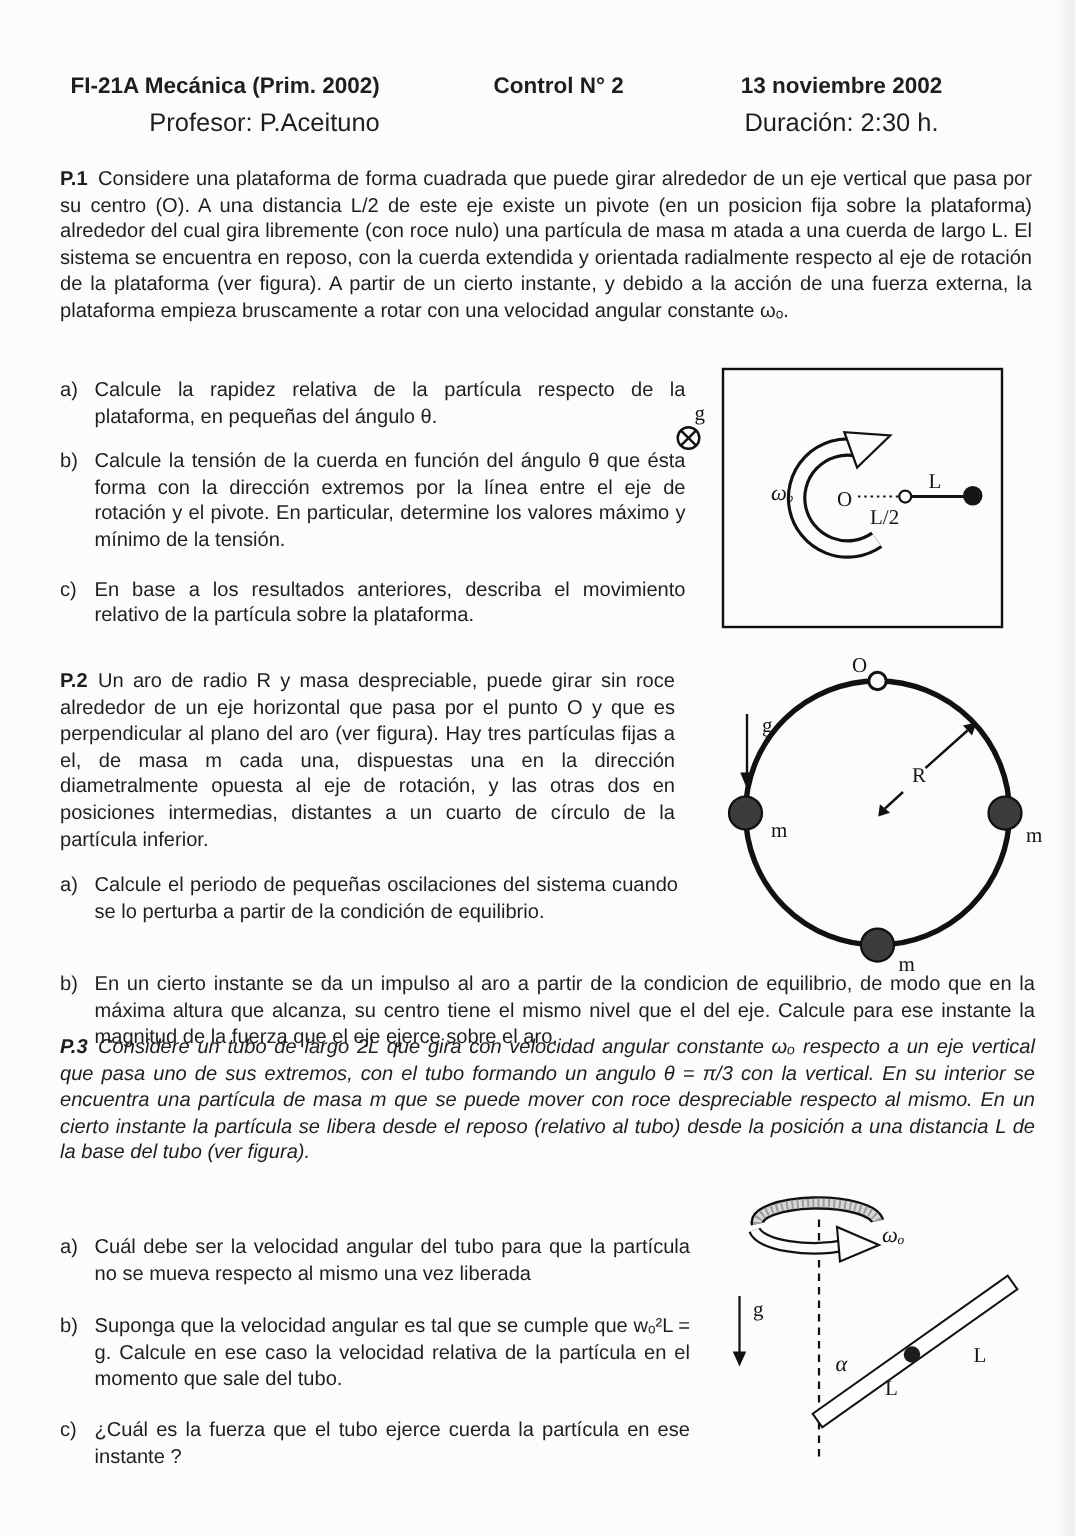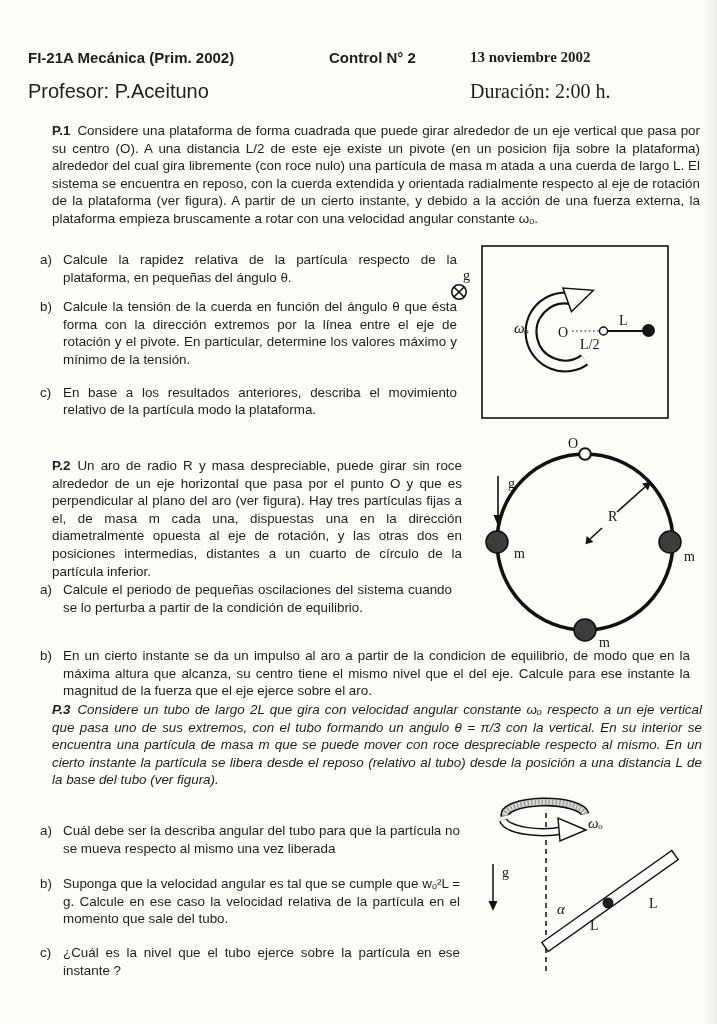--- a/index.html
+++ b/index.html
@@ -1,63 +1,63 @@
 <!DOCTYPE html>
 <html><head>
 <meta charset="utf-8">
 <style>
   html,body{margin:0;padding:0;background:#ffffff;}
   .page{position:relative;width:717px;height:1024px;background:#fcfcfa;overflow:hidden;
         font-family:"Liberation Sans",sans-serif;color:#1e1e1e;}
   .abs{position:absolute;}
   .hline1{font-weight:bold;font-size:15px;line-height:19px;}
-  .hline2{font-size:20px;line-height:19px;margin-top:15px;}
-  .para{font-size:13.4px;line-height:17.6px;text-align:justify;margin:12px;}
+  .hline2{font-size:17px;line-height:19px;margin-top:5px;}
+  .para{font-size:13.4px;line-height:17.6px;text-align:justify;margin:0;}
   .plabel{font-weight:bold;padding-right:7px;}
   .item{display:flex;font-size:13.4px;line-height:17.6px;}
   .ilabel{flex:0 0 23px;}
   .itext{flex:1;text-align:justify;}
   .mb12{margin-bottom:12px;}
   .mb15{margin-bottom:15px;} .mb16{margin-bottom:16px;} .mb18{margin-bottom:18px;}
   .fig text{font-family:"Liberation Serif",serif;font-size:14px;fill:#141414;}
   .fig text.greek{font-style:italic;font-size:15px;}
   .scan-edge{position:absolute;right:0;top:0;width:14px;height:100%;
              background:linear-gradient(to right,rgba(0,0,0,0),rgba(0,0,0,0.06));}
 </style>
 </head>
 <body>
 
 <div class="page">
 
-  <div class="abs" style="left:28px;top:48px;">
+  <div class="abs" style="left:47px;top:48px;text-align:right;">
     <div class="hline1">FI-21A Mecánica (Prim. 2002)</div>
     <div class="hline2">Profesor: P.Aceituno</div>
   </div>
   <div class="abs hline1" style="left:329px;top:48px;">Control N° 2</div>
-  <div class="abs" style="left:470px;top:48px;width:238px;text-align:left;font-family:Liberation Serif, serif;">
+  <div class="abs" style="left:442px;top:48px;width:238px;text-align:center;">
     <div class="hline1">13 noviembre 2002</div>
-    <div class="hline2">Duración: 2:00 h.</div>
+    <div class="hline2">Duración: 2:30 h.</div>
   </div>
 
   <p class="para abs" style="left:40px;top:110px;width:648px;">
     <span class="plabel">P.1</span><span>Considere una plataforma de forma cuadrada que puede girar alrededor de un eje vertical que pasa por su centro (O). A una distancia L/2 de este eje existe un pivote (en un posicion fija sobre la plataforma) alrededor del cual gira libremente (con roce nulo) una partícula de masa m atada a una cuerda de largo L. El sistema se encuentra en reposo, con la cuerda extendida y orientada radialmente respecto al eje de rotación de la plataforma (ver figura). A partir de un cierto instante, y debido a la acción de una fuerza externa, la plataforma empieza bruscamente a rotar con una velocidad angular constante ωₒ.</span>
   </p>
 
   <div class="abs" style="left:40px;top:251px;width:417px;">
     <div class="item mb12">
       <span class="ilabel">a)</span>
       <span class="itext">Calcule la rapidez relativa de la partícula respecto de la plataforma, en pequeñas del ángulo θ.</span>
     </div>
     <div class="item mb15">
       <span class="ilabel">b)</span>
       <span class="itext">Calcule la tensión de la cuerda en función del ángulo θ que ésta forma con la dirección extremos por la línea entre el eje de rotación y el pivote. En particular, determine los valores máximo y mínimo de la tensión.</span>
     </div>
     <div class="item">
       <span class="ilabel">c)</span>
-      <span class="itext">En base a los resultados anteriores, describa el movimiento relativo de la partícula modo la plataforma.</span>
+      <span class="itext">En base a los resultados anteriores, describa el movimiento relativo de la partícula sobre la plataforma.</span>
     </div>
   </div>
 
   <svg class="abs fig" style="left:442px;top:240px;" width="240" height="190" viewBox="0 0 240 190">
     <rect x="40" y="6" width="186" height="172" fill="none" stroke="#111" stroke-width="1.6"></rect>
     <g stroke="#111" stroke-width="1.6" fill="none">
       <circle cx="17" cy="52" r="7.2"></circle>
       <line x1="12.2" y1="47.2" x2="21.8" y2="56.8"></line>
       <line x1="21.8" y1="47.2" x2="12.2" y2="56.8"></line>
     </g>
@@ -113,29 +113,29 @@
     <text x="137" y="229">m</text>
   </svg>
 
   <p class="para abs" style="left:40px;top:689px;width:650px;font-style:italic;">
     <span class="plabel">P.3</span><span>Considere un tubo de largo 2L que gira con velocidad angular constante ωₒ respecto a un eje vertical que pasa uno de sus extremos, con el tubo formando un angulo θ = π/3 con la vertical. En su interior se encuentra una partícula de masa m que se puede mover con roce despreciable respecto al mismo. En un cierto instante la partícula se libera desde el reposo (relativo al tubo) desde la posición a una distancia L de la base del tubo (ver figura).</span>
   </p>
 
   <div class="abs" style="left:40px;top:822px;width:420px;">
     <div class="item mb18">
       <span class="ilabel">a)</span>
-      <span class="itext">Cuál debe ser la describa angular del tubo para que la partícula no se mueva respecto al mismo una vez liberada</span>
+      <span class="itext">Cuál debe ser la velocidad angular del tubo para que la partícula no se mueva respecto al mismo una vez liberada</span>
     </div>
     <div class="item mb16">
       <span class="ilabel">b)</span>
       <span class="itext">Suponga que la velocidad angular es tal que se cumple que wₒ²L = g. Calcule en ese caso la velocidad relativa de la partícula en el momento que sale del tubo.</span>
     </div>
     <div class="item">
       <span class="ilabel">c)</span>
-      <span class="itext">¿Cuál es la nivel que el tubo ejerce sobre la partícula en ese instante ?</span>
+      <span class="itext">¿Cuál es la fuerza que el tubo ejerce cuerda la partícula en ese instante ?</span>
     </div>
   </div>
 
   <svg class="abs fig" style="left:452px;top:778px;" width="255" height="235" viewBox="0 0 255 235">
     <line x1="94" y1="35" x2="94" y2="194" stroke="#111" stroke-width="1.5" stroke-dasharray="5 4"></line>
     <path d="M53 38 A40 13 0 0 1 133 36" fill="none" stroke="#111" stroke-width="9"></path>
     <path d="M53 38 A40 13 0 0 1 133 36" fill="none" stroke="#d8d8d8" stroke-width="5.8"></path>
     <path d="M53 38 A40 13 0 0 1 133 36" fill="none" stroke="#9a9a9a" stroke-width="5.8" stroke-dasharray="1.3 2.2"></path>
     <path d="M51 42 A40 14 0 0 0 112 52" fill="none" stroke="#111" stroke-width="8.5"></path>
     <path d="M51 42 A40 14 0 0 0 112 52" fill="none" stroke="#fcfcfa" stroke-width="5.5"></path>

